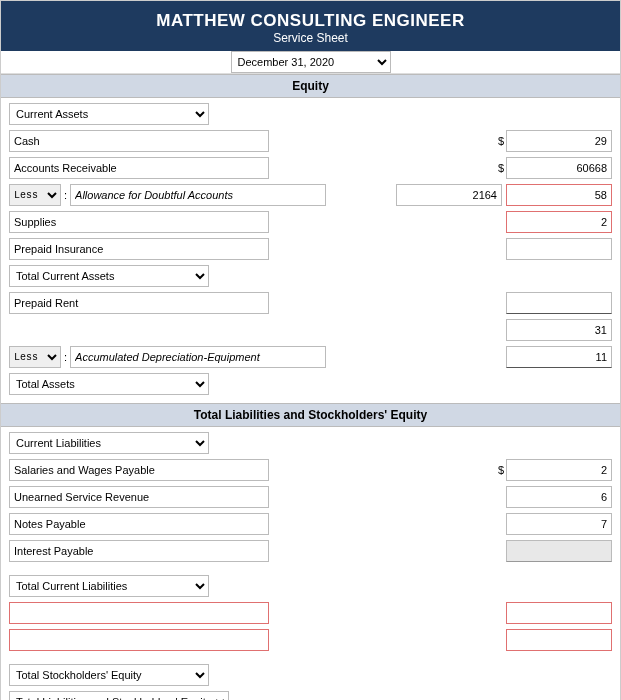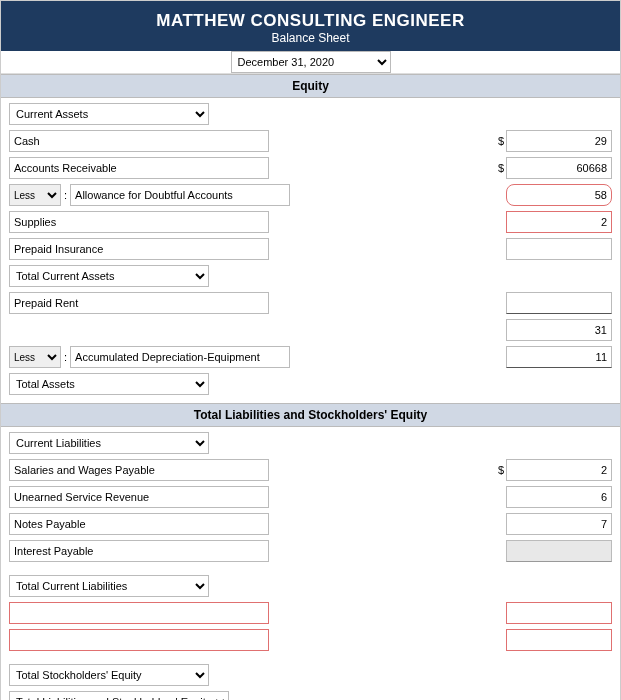--- a/index.html
+++ b/index.html
@@ -95,40 +95,42 @@
       margin-left: 4px;
     }
     .spacer {
       flex: 1;
     }
     .less-select {
       width: 52px;
       height: 22px;
       font-size: 10px;
       border: 1px solid #bbb;
+      font-family: Liberation Mono, monospace;
     }
     .colon {
       margin: 0 3px;
       font-size: 11px;
     }
     .less-label-input {
-      width: 220px;
+      width: 256px;
+      font-style: italic;
     }
     .section-gap {
       height: 8px;
     }
   </style>
 </head>
 <body>
 
 <div class="page">
 
   <div class="header-bar">
     <div class="company-name">MATTHEW CONSULTING ENGINEER</div>
-    <div class="sheet-type">Balance Sheet</div>
+    <div class="sheet-type">Service Sheet</div>
   </div>
 
   <div class="date-row">
     <select class="dropdown">
       <option>December 31, 2020</option>
     </select>
   </div>
 
   <div class="section-label-bar">
     <span>Equity</span>
@@ -156,21 +158,22 @@
       <input type="text" class="amount-input" value="60668" style="">
     </div>
 
     <div class="row">
       <select class="less-select">
         <option>Less</option>
       </select>
       <span class="colon">:</span>
       <input type="text" class="less-label-input" value="Allowance for Doubtful Accounts" style="">
       <span class="spacer"></span>
-      <input type="text" class="amount-input red-border" style="margin-left: 4px; border-radius: 8px;" value="58">
+      <input type="text" class="amount-input" value="2164" style="">
+      <input type="text" class="amount-input red-border" style="margin-left: 4px;" value="58">
     </div>
 
     <div class="row">
       <input type="text" class="label-input" value="Supplies" style="">
       <span class="spacer"></span>
       <input type="text" class="amount-input red-border" style="margin-left: 98px;" value="2">
     </div>
 
     <div class="row">
       <input type="text" class="label-input" value="Prepaid Insurance" style="">

